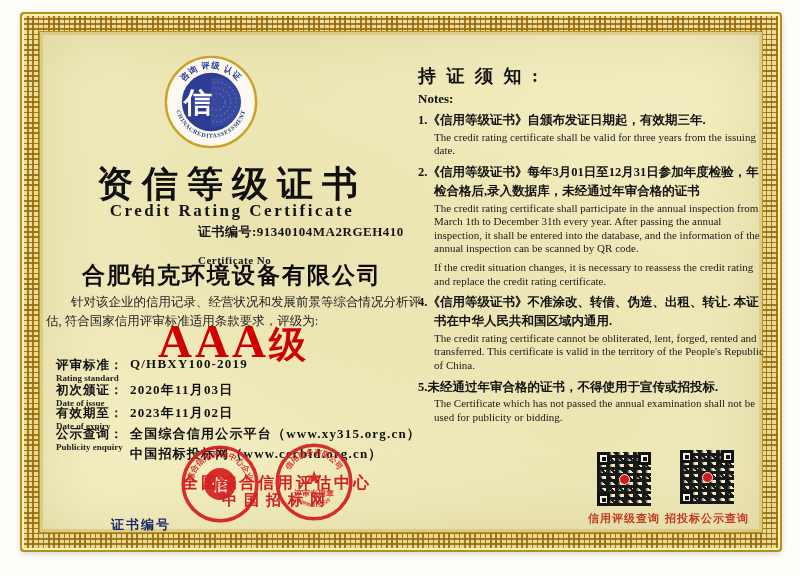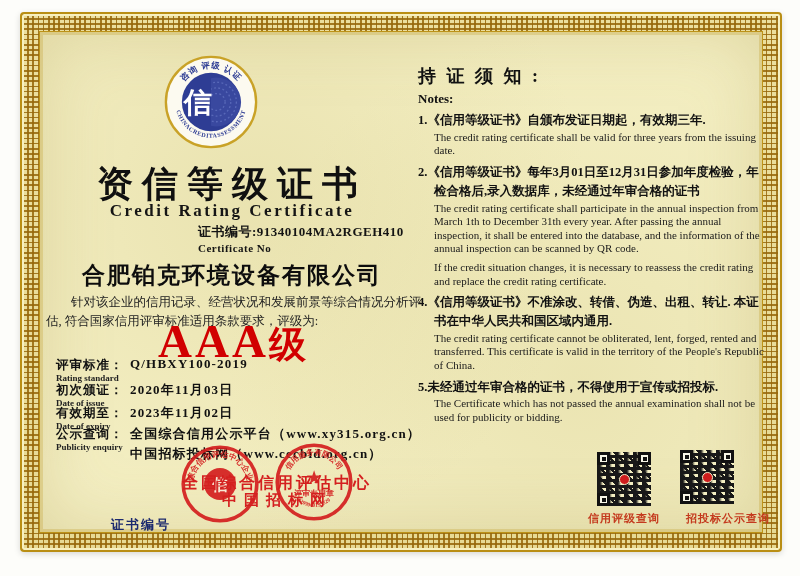--- a/index.html
+++ b/index.html
@@ -24,21 +24,21 @@
   .abs { position:absolute; }
 
   
   .emblem { left:142px; top:41px; width:94px; height:94px; }
   .title-cn { left:10px; top:146px; width:400px; text-align:center;
               font-size:36px; font-weight:bold; letter-spacing:9px; color:#101010; }
   .title-en { left:10px; top:187px; width:400px; text-align:center;
               font-size:17px; font-weight:bold; letter-spacing:2.5px; color:#151515; }
   .certno { left:176px; top:209px; font-weight:bold; color:#141414; }
   .certno .line1 { font-size:13px; letter-spacing:.5px; }
-  .certno .line2 { font-size:11px; margin-top:1px; letter-spacing:.5px; }
+  .certno .line2 { font-size:11px; margin-top:13px; letter-spacing:.5px; }
   .company { left:10px; top:246px; width:400px; text-align:center;
              font-size:23px; font-weight:bold; letter-spacing:2px; color:#0d0d0d; }
   .desc { left:24px; top:279px; width:376px; font-size:12.5px; line-height:1.55;
           color:#222; text-indent:2em; font-weight:500; }
   .rating { left:10px; top:300px; width:400px; text-align:center; color:#d10000;
             font-weight:bold; }
   .rating .latin { font-size:47px; letter-spacing:3px; }
   .rating .cn { font-size:37px; }
   .fieldrow { left:34px; width:372px; }
   .fieldrow .lab { display:inline-block; width:70px; vertical-align:top; }
@@ -76,21 +76,21 @@
         repeating-linear-gradient(45deg, #181818 0 2px, rgba(0,0,0,0) 2px 7px);
         background-color:#f4efc3; }
   .qr-left { left:575px; top:438px; } .qr-right { left:658px; top:436px; }
   .finder { position:absolute; width:13px; height:13px; border:3px solid #111; background:#f8f6e8; }
   .finder::after { content:""; position:absolute; inset:1.5px; background:#111; }
   .f-tl { left:0; top:0; } .f-tr { right:0; top:0; } .f-bl { left:0; bottom:0; }
   .qr-dot { position:absolute; left:50%; top:50%; width:11px; height:11px; margin:-5.5px 0 0 -5.5px;
             border-radius:50%; background:#cf1d1d; border:1px solid #f3efc8; }
   .qr-caption { top:497px; width:96px; text-align:center; font-size:11px; font-weight:bold;
                 color:#c43a1e; letter-spacing:1px; }
-  .qc-left { left:554px; } .qc-right { left:637px;margin-left:21px; }
+  .qc-left { left:554px; } .qc-right { left:637px; }
 
   svg text { font-family:"Liberation Serif", serif; }
 </style>
 </head>
 <body>
 
 <div class="certificate">
   <div class="paper"></div>
 
   <div class="abs emblem">

